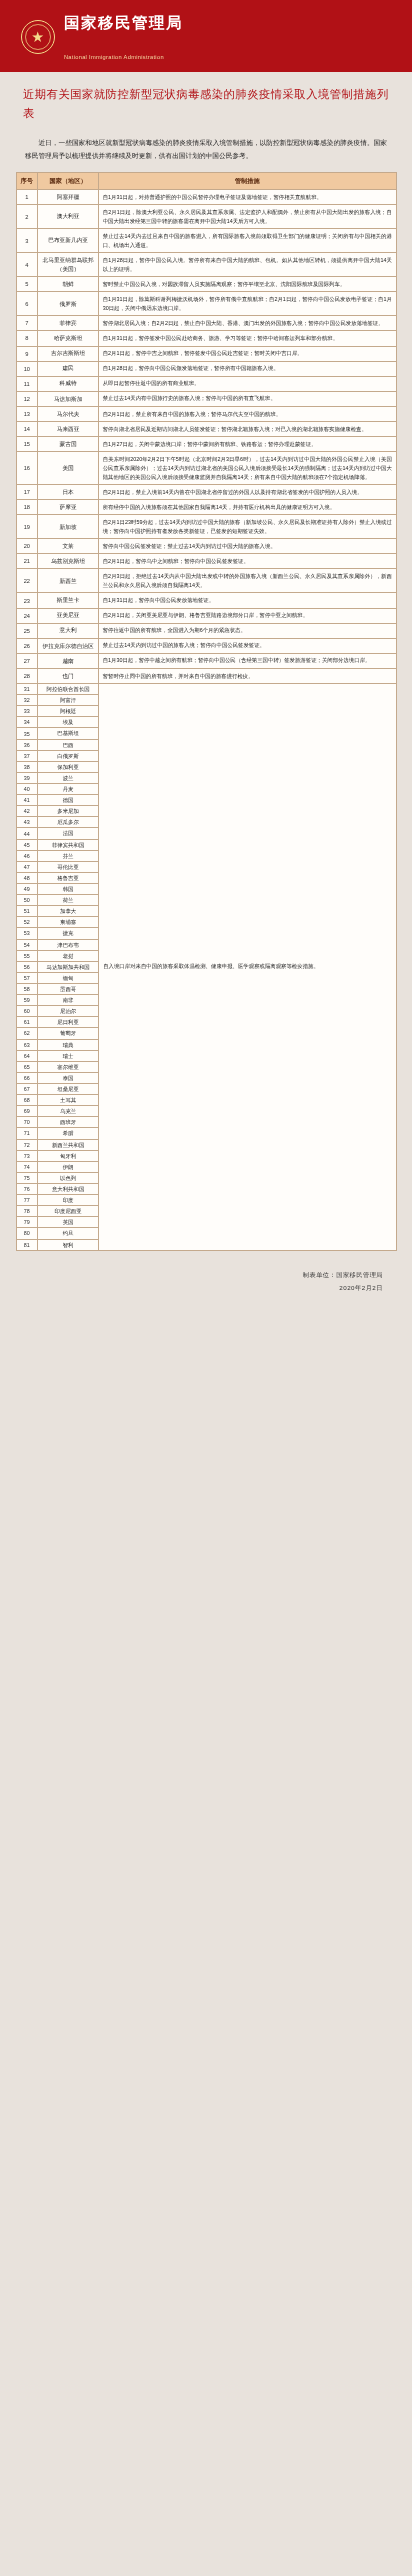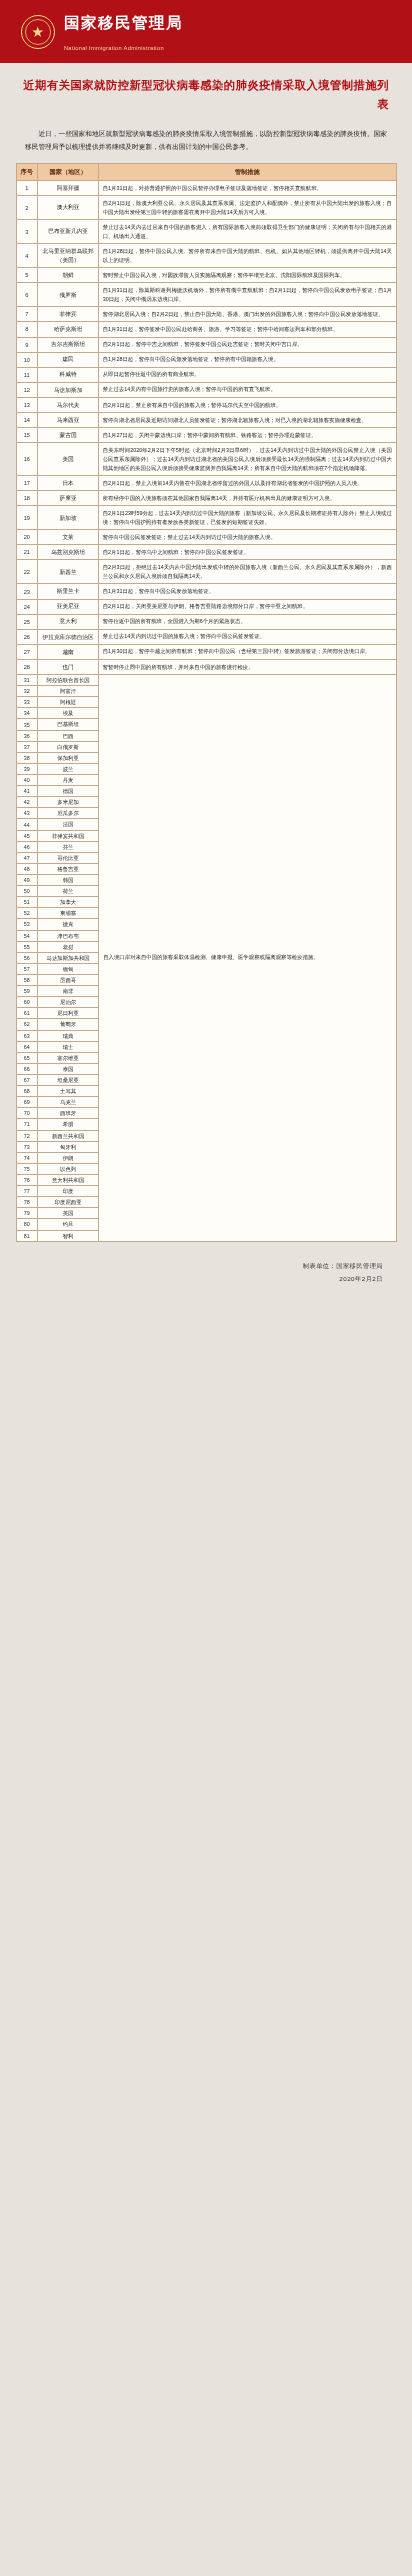--- a/index.html
+++ b/index.html
@@ -31,38 +31,38 @@
     flex:0 0 auto;
   }
   .emblem .star{
     position:absolute;left:50%;top:50%;transform:translate(-50%,-52%);
     color:#f3d98a;font-size:14.4px;line-height:1;
   }
   .emblem .ring{
     position:absolute;left:3.1px;top:3.1px;right:3.1px;bottom:3.1px;
     border:0.5px solid #f3d98a;border-radius:50%;opacity:.75;
   }
-  .h-text{display:flex;flex-direction:column;gap:11px;justify-content:center;}
+  .h-text{display:flex;flex-direction:column;gap:20px;justify-content:center;}
   .h-cn{
     color:#ffffff;font-size:15.5px;font-weight:bold;letter-spacing:1.5px;
   }
   .h-en{
     color:#f6dca4;font-size:5.7px;letter-spacing:0.3px;
   }
   
   .title-wrap{
     padding:13.4px 23px 5.2px 23px;
   }
   .doc-title{
     color:#b11116;
     font-size:11.3px;
-    font-weight:bold;
+    font-weight:normal;
     line-height:1.7;
     letter-spacing:0.5px;
-    text-align:right;
+    text-align:left;
   }
   .lead{
     padding:7.2px 25px 9.3px 25px;
     font-size:6.7px;
     line-height:2.0;
     color:#222;
     text-indent:2em;
     text-align:justify;
   }
   

